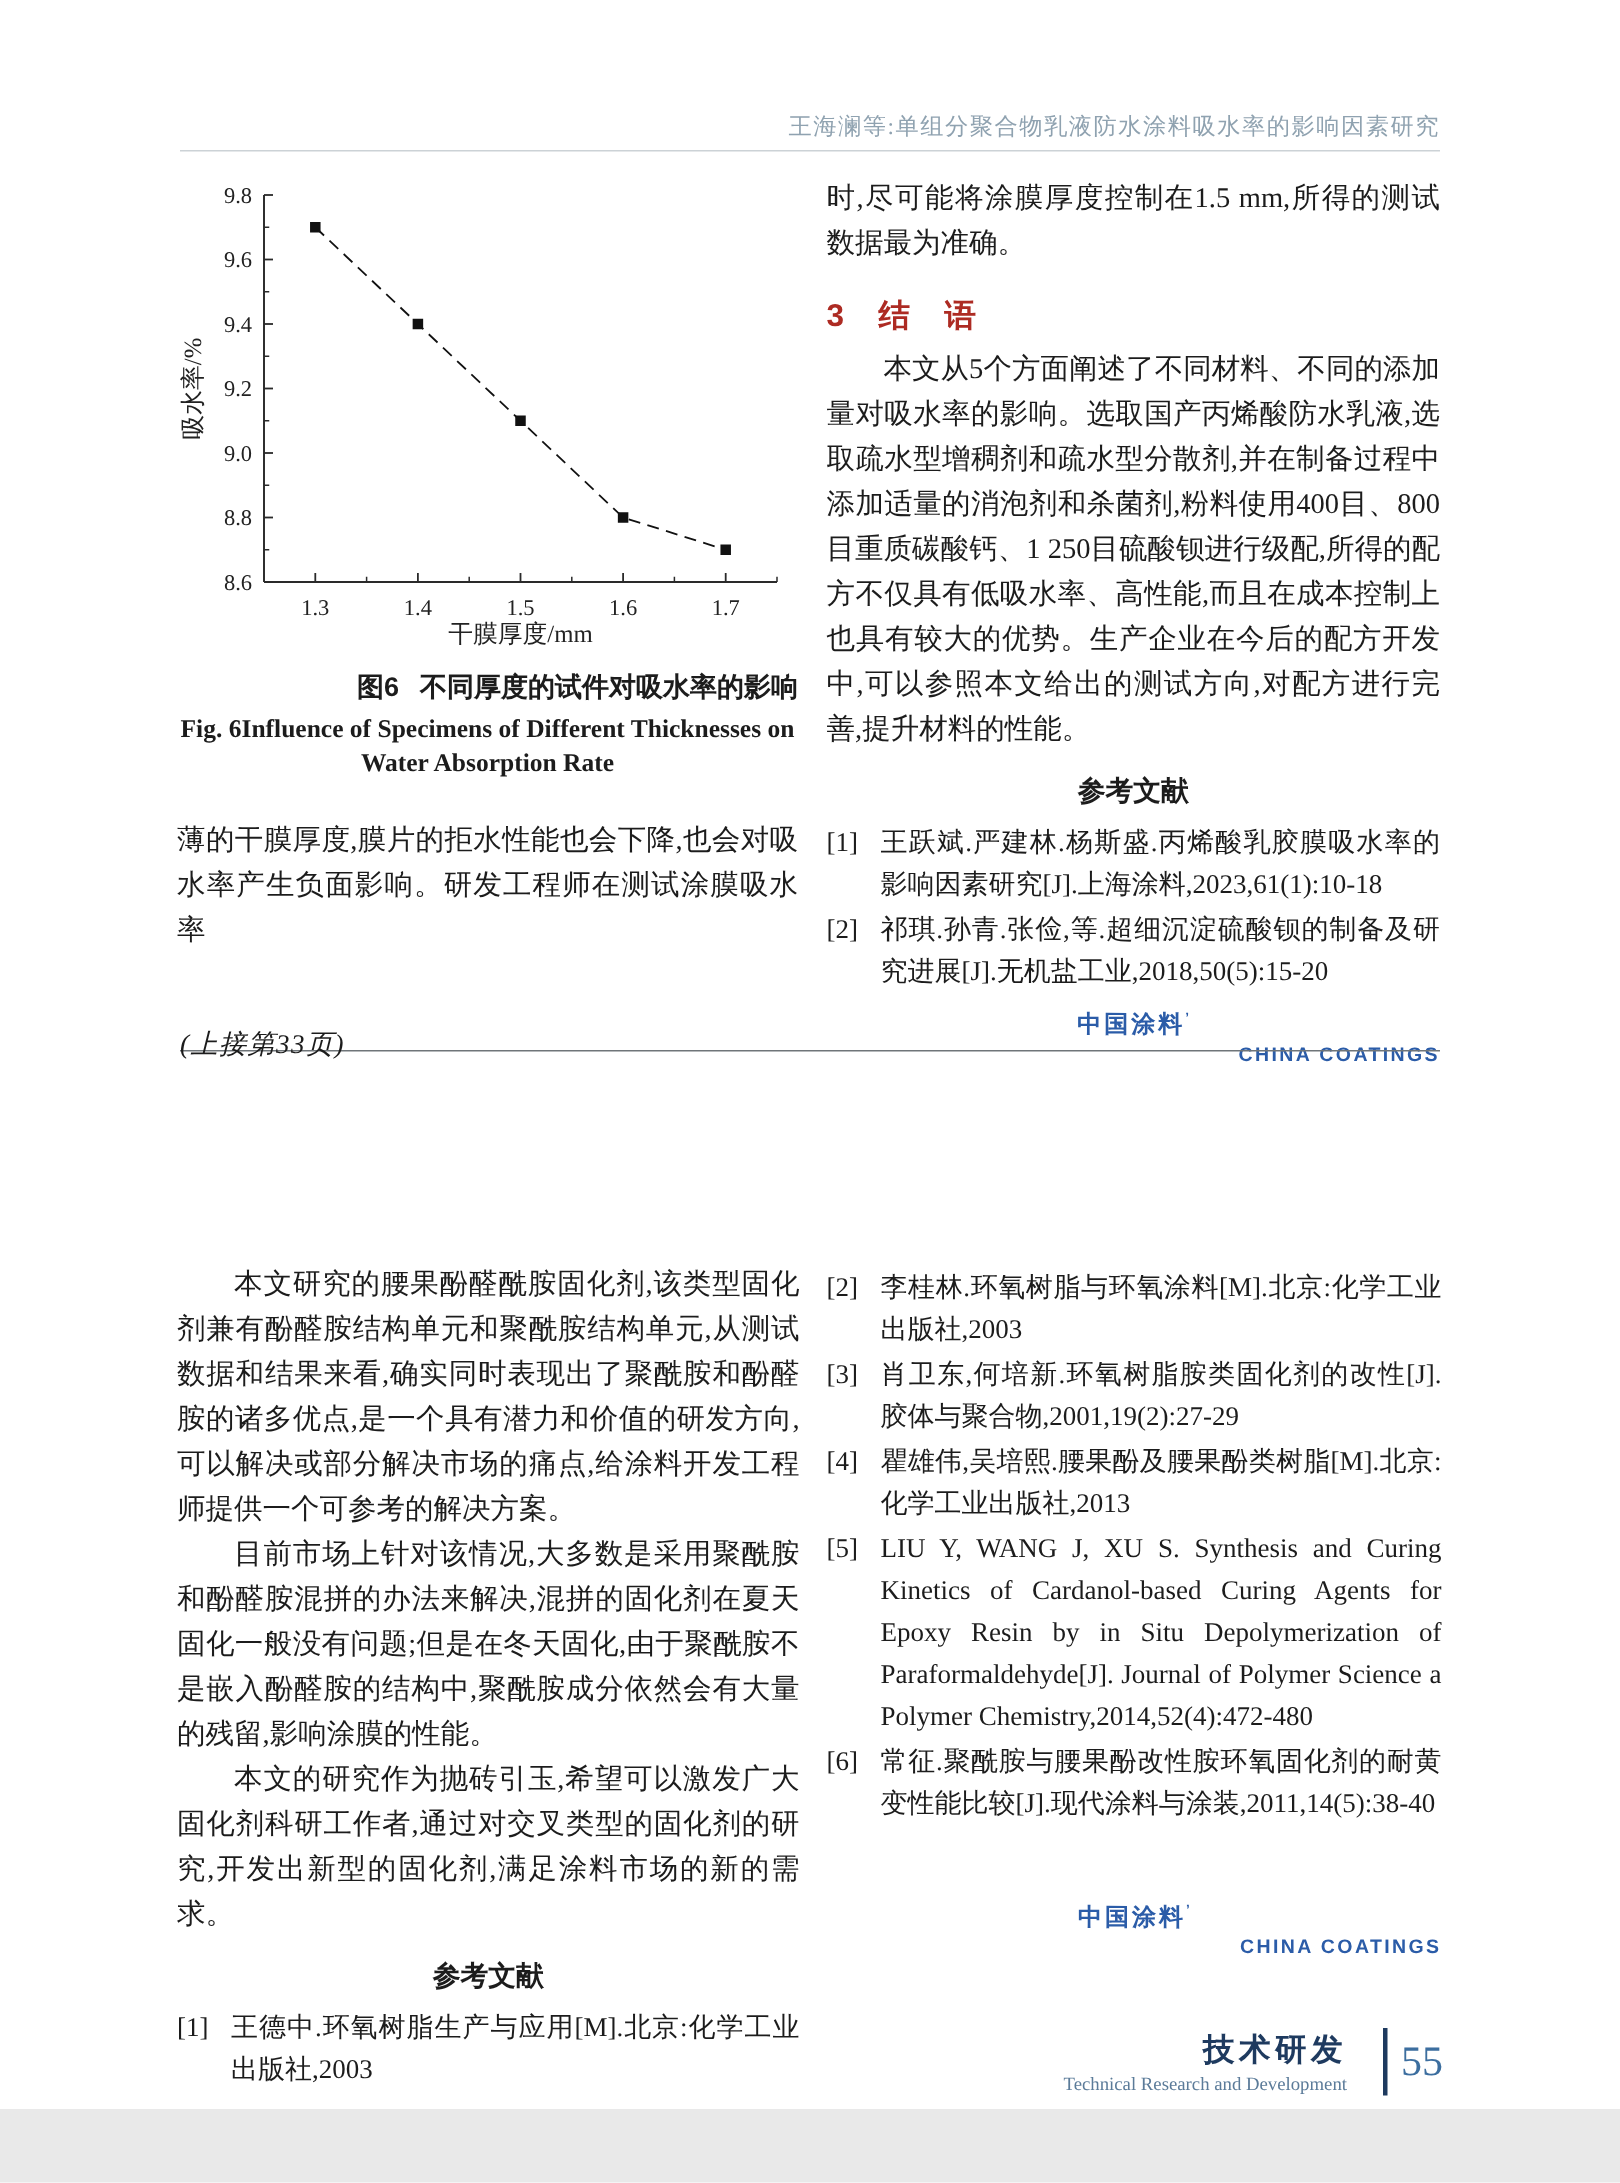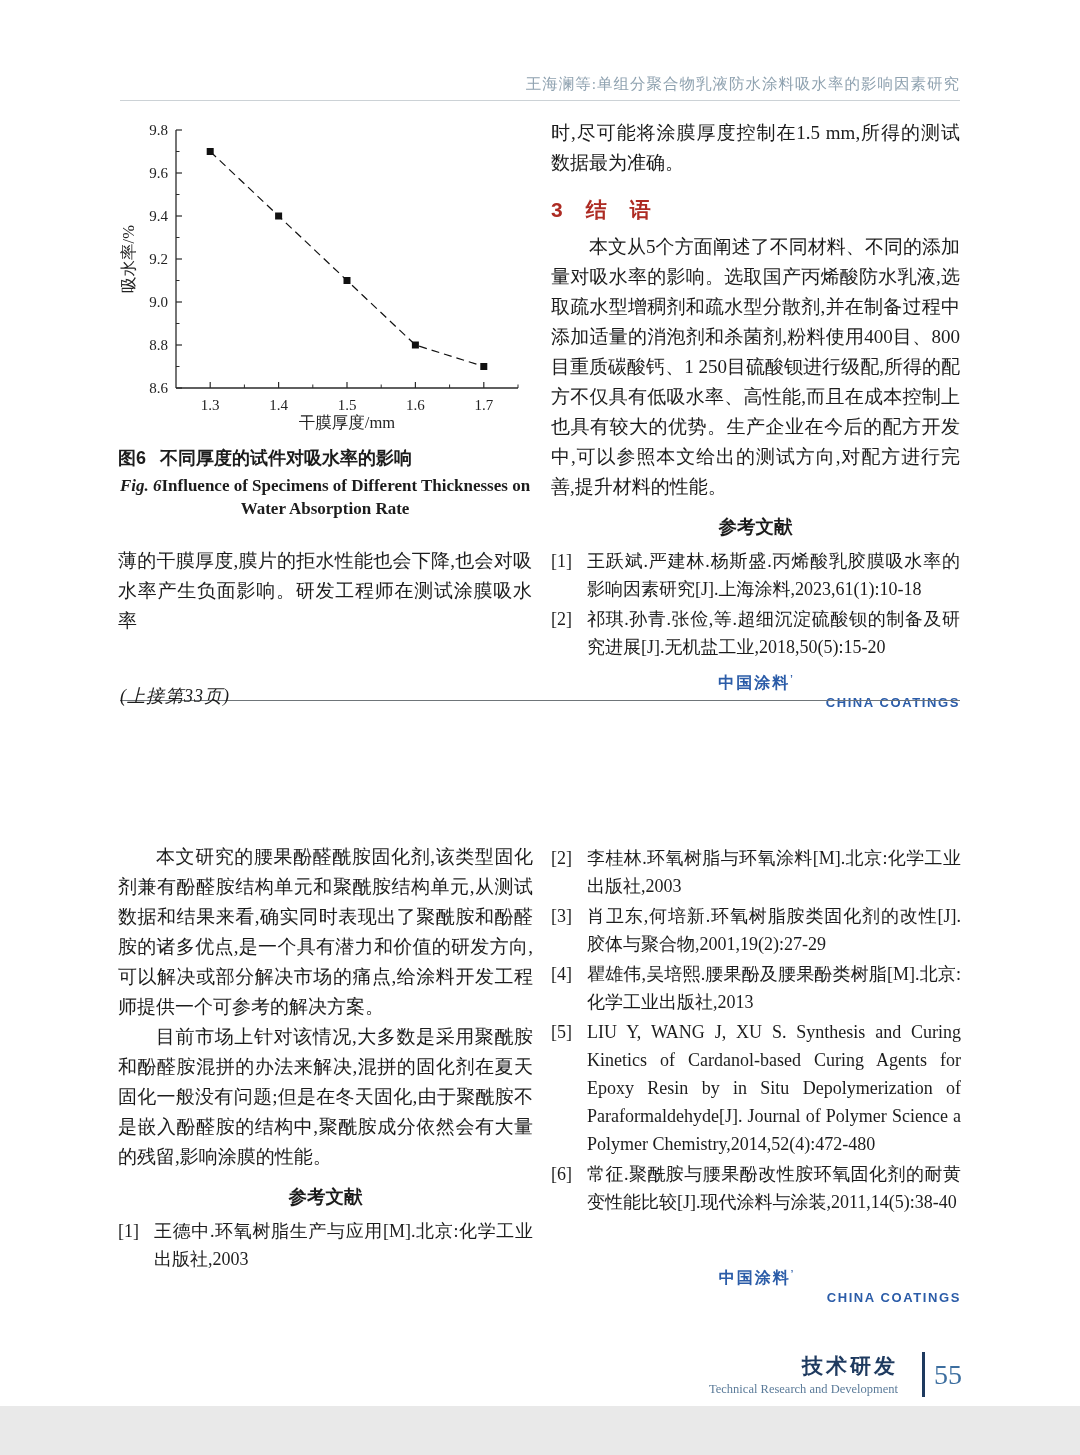--- a/index.html
+++ b/index.html
@@ -38,25 +38,25 @@
 
   .para{font-size:19px;line-height:30px;text-align:justify;}
   .indent{text-indent:2em;}
   .para + .para{margin-top:0;}
 
   .chart-wrap{width:414px;height:318px;}
   svg text{font-family:"Liberation Serif","DejaVu Serif",serif;fill:#222;}
   svg .tick{font-size:15px;}
   svg .axlabel{font-size:16.5px;}
 
-  .caption-cn{margin-top:10px;text-align:left;font-weight:bold;font-size:18px;
+  .caption-cn{margin-top:10px;text-align:right;font-weight:bold;font-size:18px;
     font-family:"Liberation Sans","DejaVu Sans",sans-serif;}
   .caption-cn .cap-label{margin-right:14px;}
   .caption-en{margin-top:4px;text-align:center;font-weight:bold;font-size:17px;line-height:23px;}
-  .caption-en .cap-label{font-style:italic;}
+  .caption-en .cap-label{}
   .fig-discussion{margin-top:26px;}
 
   .section-heading{
     margin:18px 0 8px 0;
     color:var(--section-red);
     font-family:"Liberation Sans","DejaVu Sans",sans-serif;
     font-size:21px;font-weight:bold;letter-spacing:1px;
   }
   .section-heading .sec-num{margin-right:22px;}
 
@@ -184,20 +184,21 @@
       <div class="logo-en">CHINA COATINGS</div>
     </div>
   </div>
 
   <div class="divider-mid"></div>
   <div class="continued-note">(上接第33页)</div>
 
   <div class="col col-bot-left">
     <p class="para indent">本文研究的腰果酚醛酰胺固化剂,该类型固化剂兼有酚醛胺结构单元和聚酰胺结构单元,从测试数据和结果来看,确实同时表现出了聚酰胺和酚醛胺的诸多优点,是一个具有潜力和价值的研发方向,可以解决或部分解决市场的痛点,给涂料开发工程师提供一个可参考的解决方案。</p>
     <p class="para indent">目前市场上针对该情况,大多数是采用聚酰胺和酚醛胺混拼的办法来解决,混拼的固化剂在夏天固化一般没有问题;但是在冬天固化,由于聚酰胺不是嵌入酚醛胺的结构中,聚酰胺成分依然会有大量的残留,影响涂膜的性能。</p>
+    <p class="para indent">本文的研究作为抛砖引玉,希望可以激发广大固化剂科研工作者,通过对交叉类型的固化剂的研究,开发出新型的固化剂,满足涂料市场的新的需求。</p>
 
     <div class="ref-heading">参考文献</div>
     <div class="ref">
       <span class="ref-marker">[1]</span>
       <span class="ref-text">王德中.环氧树脂生产与应用[M].北京:化学工业出版社,2003</span>
     </div>
   </div>
 
   <div class="col col-bot-right">
     <div class="ref">

